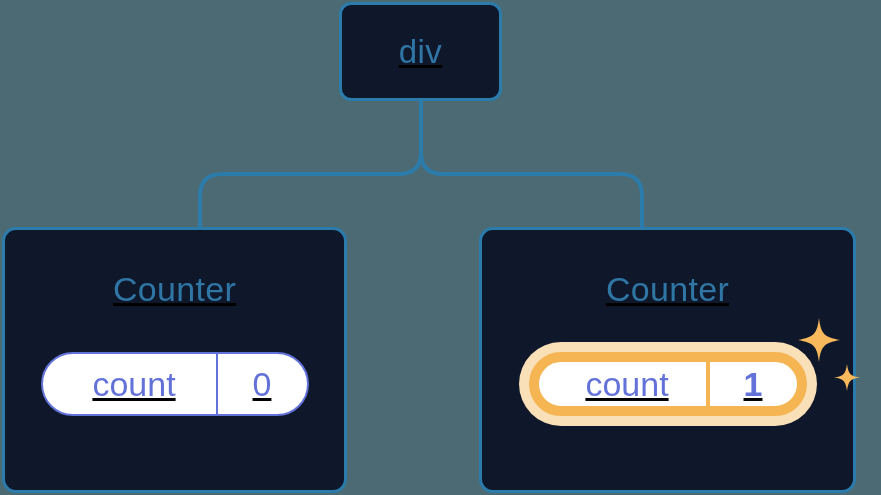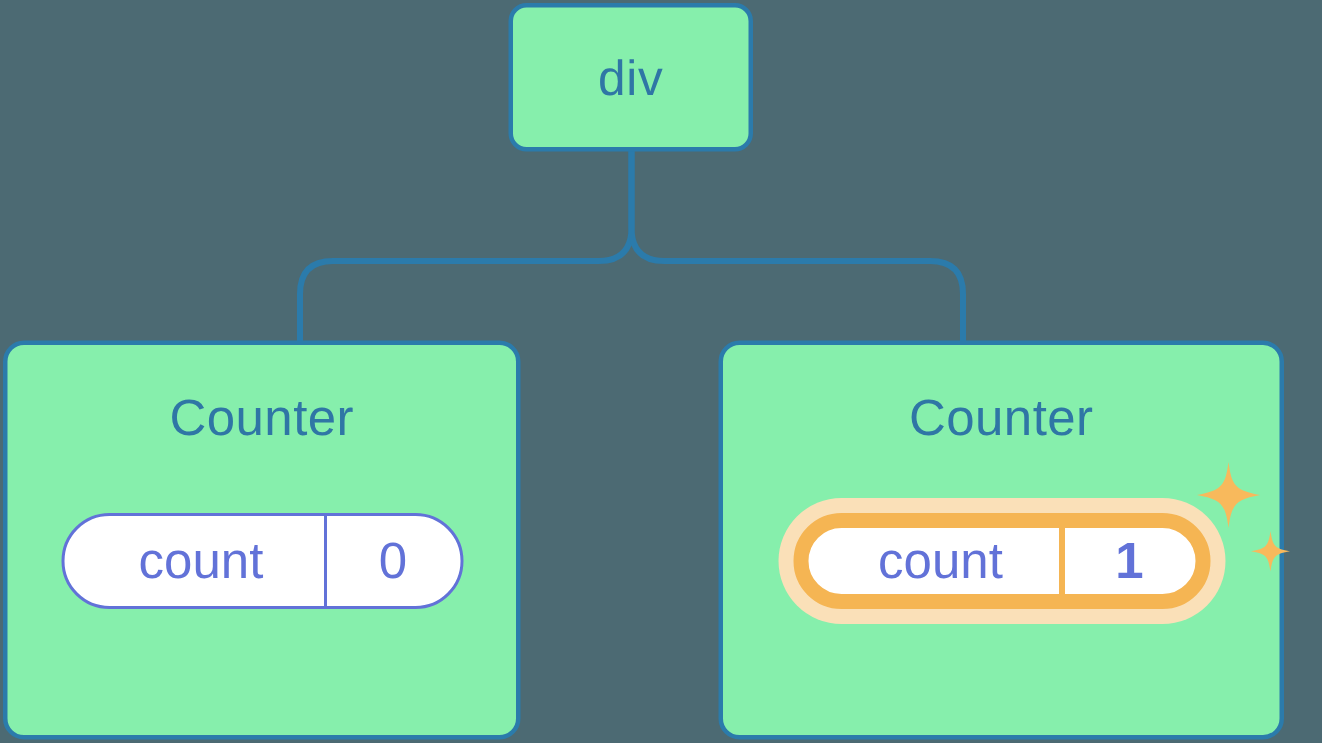--- a/index.html
+++ b/index.html
@@ -22,27 +22,28 @@
     left: 0;
     top: 0;
     width: 881px;
     height: 495px;
     pointer-events: none;
   }
 
   
   .node {
     position: absolute;
-    background: #86efac;
+    background: #0f172a;
     border: 3px solid #2b7bab;
     border-radius: 12px;
     box-sizing: border-box;
     display: flex;
     flex-direction: column;
     align-items: center;
+    text-decoration: underline;
   }
 
   
   .node-root {
     left: 339px;
     top: 2px;
     width: 163px;
     height: 99px;
     justify-content: center;
   }
@@ -51,21 +52,21 @@
     color: #2f76a5;
     letter-spacing: 0.5px;
     line-height: 1;
   }
 
   
   .node-child {
     top: 227px;
     height: 266px;
     border-radius: 14px;
-    padding-top: 32px;
+    padding-top: 42px;
   }
   .node-left  { left: 2px;   width: 345px; }
   .node-right { left: 479px; width: 377px; }
 
   .node-child .node-title {
     font-size: 34px;
     color: #2f76a5;
     line-height: 1;
     letter-spacing: 0.3px;
   }

